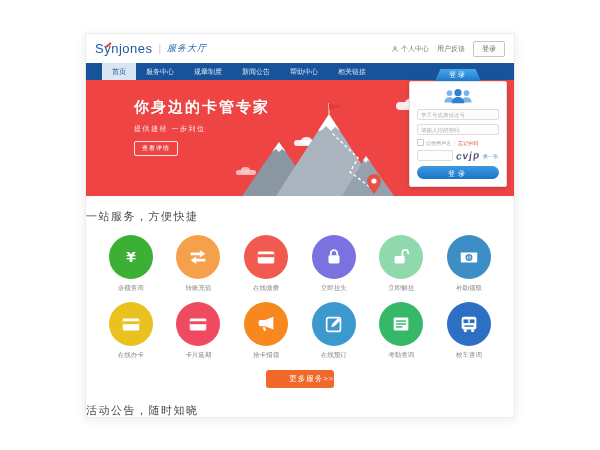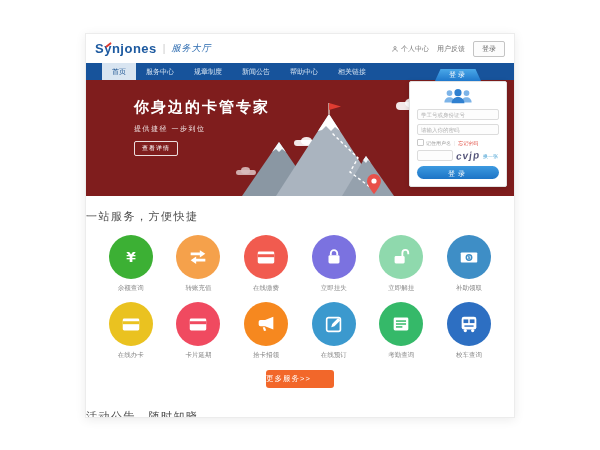--- a/index.html
+++ b/index.html
@@ -3,35 +3,35 @@
 <meta charset="utf-8">
 <style>
   html,body{margin:0;padding:0;}
   body{width:600px;height:450px;background:#ffffff;font-family:"Liberation Sans",sans-serif;position:relative;overflow:hidden;}
   .card{position:absolute;left:85px;top:33px;width:430px;height:385px;background:#fff;
         border:1px solid #ececec;box-shadow:0 2px 10px rgba(0,0,0,.08);box-sizing:border-box;overflow:hidden;}
 
   
   .hdr{height:29px;display:flex;align-items:center;padding:0 9px;justify-content:space-between;background:#fff;}
   .brand{display:flex;align-items:center;position:relative;}
-  .logo{font-size:13px;font-weight:bold;color:#1d5aa0;letter-spacing:.5px;position:relative;}
+  .logo{font-size:13px;font-weight:normal;color:#1d5aa0;letter-spacing:.5px;position:relative;}
   .logo-accent{position:absolute;left:10px;top:3px;width:7px;height:2px;background:#e03c31;transform:rotate(-40deg);border-radius:1px;}
   .brand-sep{color:#c9c9c9;font-size:10px;margin:0 6px;}
   .brand-suffix{font-size:9px;color:#2c6bb0;letter-spacing:1px;font-style:italic;}
   .hdr-right{display:flex;align-items:center;gap:8px;}
   .hdr-link{font-size:7px;color:#777;display:flex;align-items:center;gap:2px;}
   .hdr-login{font-size:7px;color:#666;border:1px solid #c4c4c4;border-radius:2px;padding:2px 8px;background:#fcfcfc;}
 
   
   .nav{height:17px;background:#17539B;display:flex;align-items:stretch;padding-left:16px;}
   .nav-item{font-size:7px;color:#d6e4f2;line-height:17px;padding:0 10px;}
   .nav-item.active{background:#d9e5f1;color:#17508f;}
 
   
-  .hero{position:relative;height:116px;background:#7f1d1d;overflow:hidden;}
+  .hero{position:relative;height:116px;background:#ef4444;overflow:hidden;}
   .hero-txt{position:absolute;left:48px;top:18px;color:#fff;z-index:3;}
   .hero-title{font-size:15px;letter-spacing:2px;font-weight:bold;text-shadow:0 1px 1px rgba(0,0,0,.06);}
   .hero-sub{font-size:7px;margin-top:7px;color:rgba(255,255,255,.9);letter-spacing:1.5px;}
   .hero-cta{display:inline-block;margin-top:7px;border:1px solid rgba(255,255,255,.85);font-size:6px;
             padding:2px 7px;border-radius:2px;color:#fff;letter-spacing:1px;}
   .cloud{position:absolute;background:rgba(255,255,255,.9);border-radius:20px;}
   .cloud::before{content:"";position:absolute;left:25%;top:-55%;width:45%;height:130%;background:inherit;border-radius:50%;}
   .cloud.c1{left:208px;top:60px;width:26px;height:6px;}
   .cloud.c2{left:310px;top:22px;width:34px;height:8px;}
   .cloud.c3{left:150px;top:90px;width:20px;height:5px;opacity:.7;}
@@ -59,24 +59,24 @@
                 color:#fff;font-size:7px;line-height:13px;text-align:center;letter-spacing:3px;border:none;}
 
   
   .sec-title{font-size:11px;color:#4a4a4a;text-align:left;letter-spacing:1.5px;margin:13px 0 11px;}
   .grid{width:406px;margin:0 auto;display:flex;flex-wrap:wrap;}
   .svc{width:16.66%;box-sizing:border-box;text-align:center;margin-bottom:9px;cursor:pointer;}
   .svc-circle{width:44px;height:44px;border-radius:50%;margin:0 auto;display:flex;align-items:center;justify-content:center;}
   .svc-circle svg{width:22px;height:22px;display:block;}
   .svc-label{font-size:6.5px;color:#888;margin-top:5px;}
   .more-btn{display:block;width:68px;margin:1px auto 0;background:#F2672A;color:#fff;font-size:7.5px;
-            text-align:left;padding:4px 0;border-radius:3px;letter-spacing:1px;}
-
-  
-  .ann-title{margin-top:21px;}
+            text-align:right;padding:4px 0;border-radius:3px;letter-spacing:1px;}
+
+  
+  .ann-title{margin-top:15px;}
 </style>
 </head>
 <body>
 
 <div class="card">
 
   <div class="hdr">
     <div class="brand">
       <span class="logo">Synjones</span>
       <span class="logo-accent"></span>

